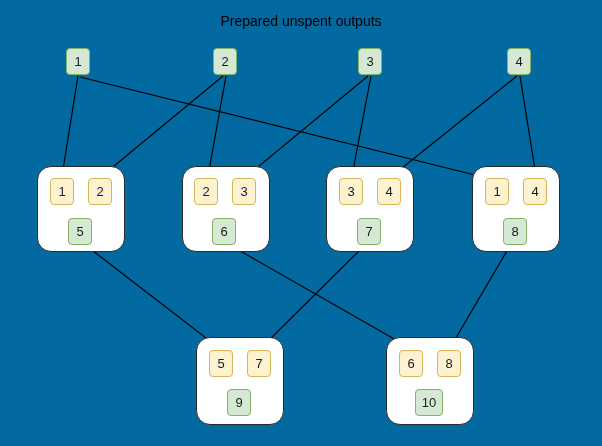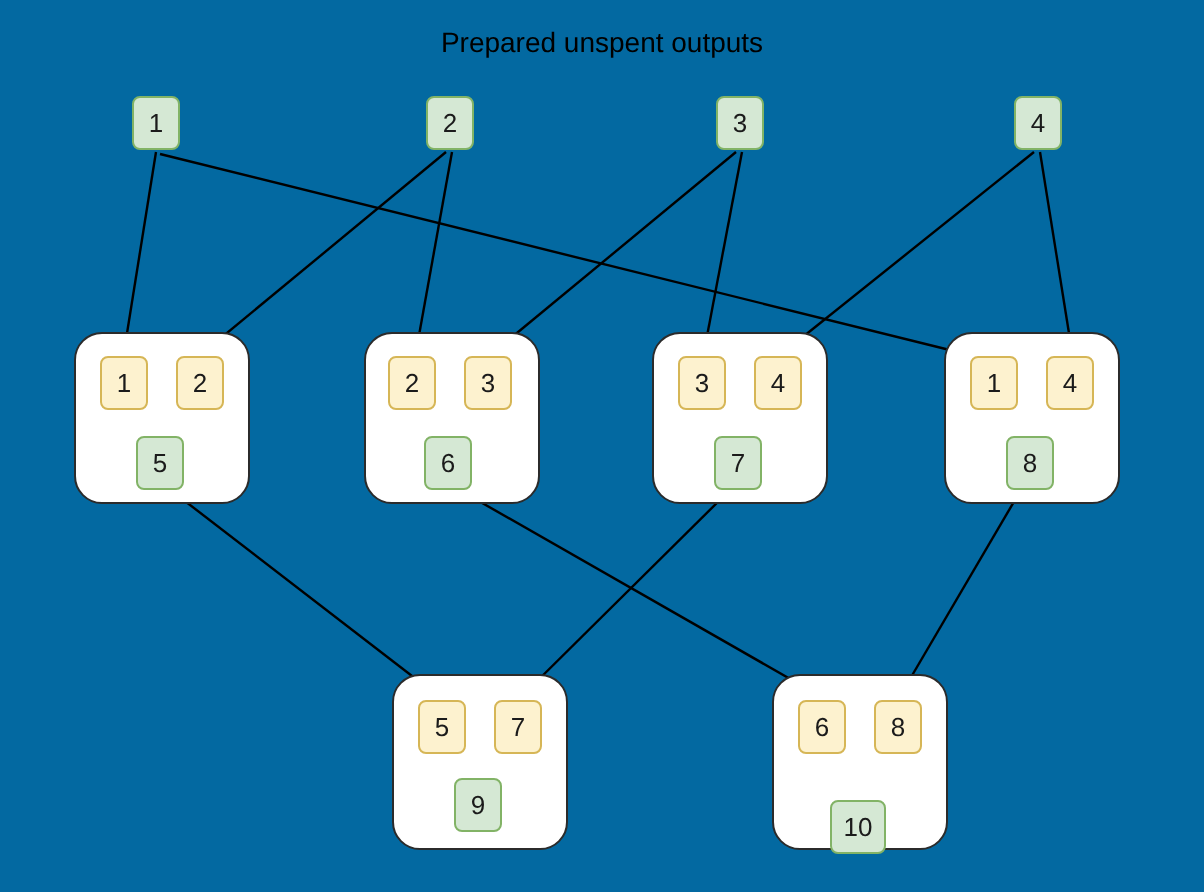--- a/index.html
+++ b/index.html
@@ -155,18 +155,18 @@
       </div>
       <div class="node node-green" style="left: 227px; top: 389px; width: 24px; height: 27px;">
         <span>9</span>
       </div>
       <div class="node node-yellow" style="left: 399px; top: 350px; width: 24px; height: 27px;">
         <span>6</span>
       </div>
       <div class="node node-yellow" style="left: 437px; top: 350px; width: 24px; height: 27px;">
         <span>8</span>
       </div>
-      <div class="node node-green" style="left: 415px; top: 400px; width: 28px; height: 27px; align-items: center;">
+      <div class="node node-green" style="left: 415px; top: 389px; width: 28px; height: 27px; align-items: center;">
         <span>10</span>
       </div>
     </div>
 
 </div>
 
 </body></html>

